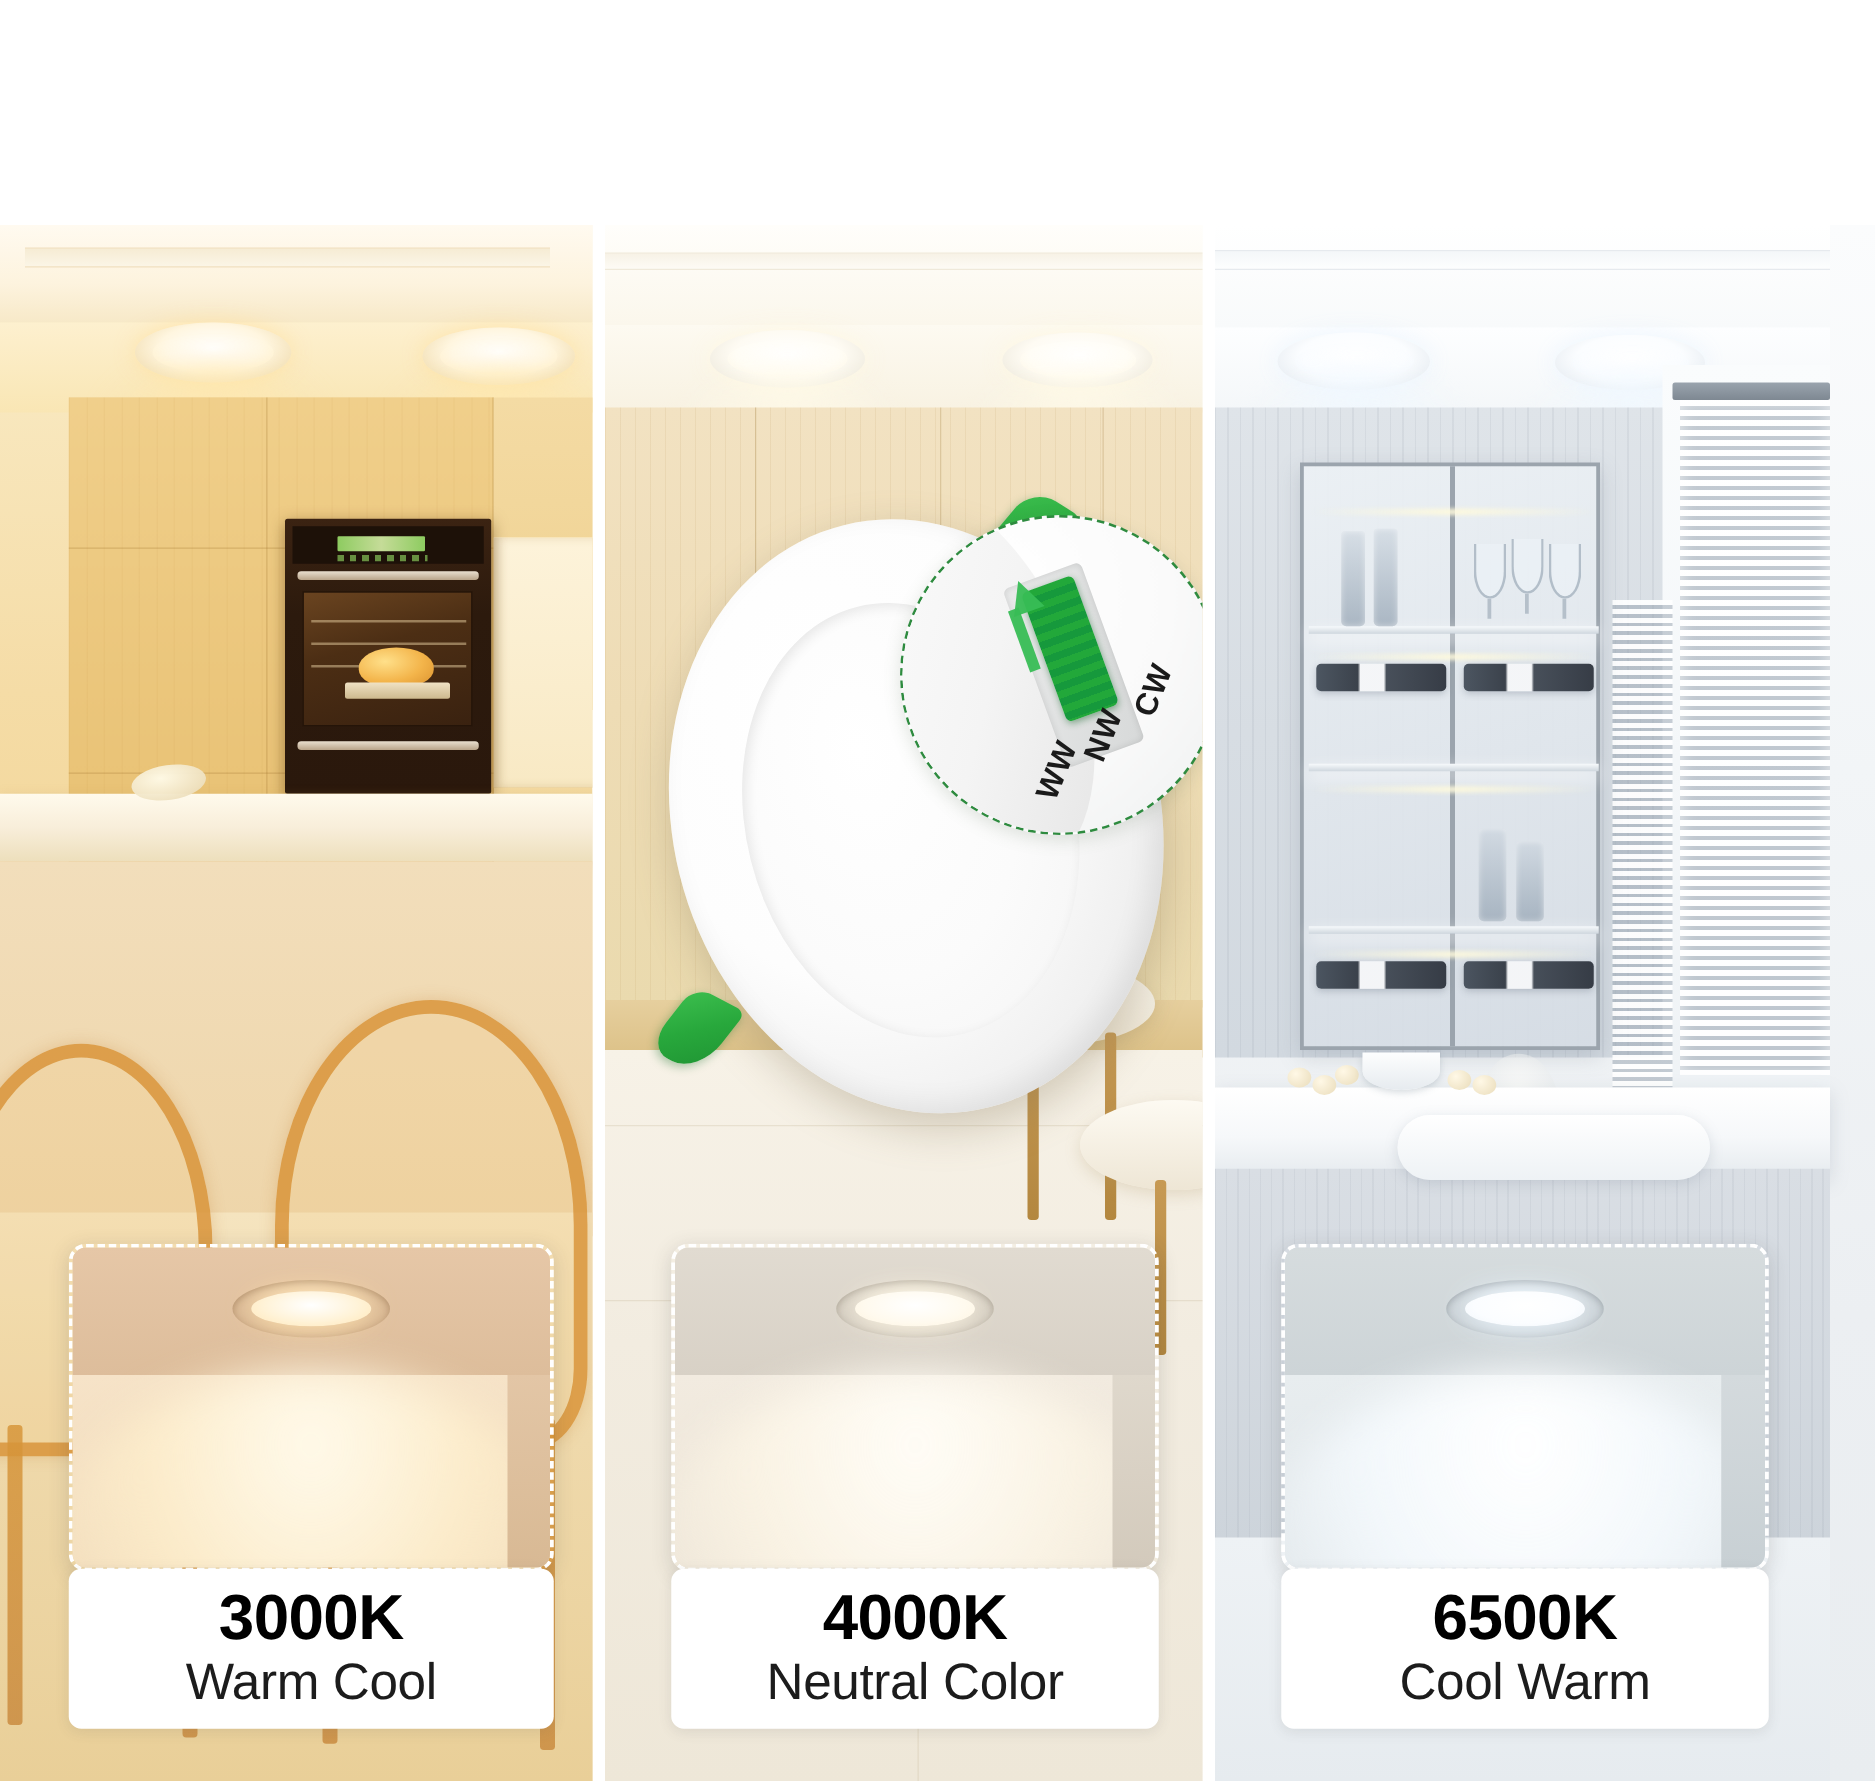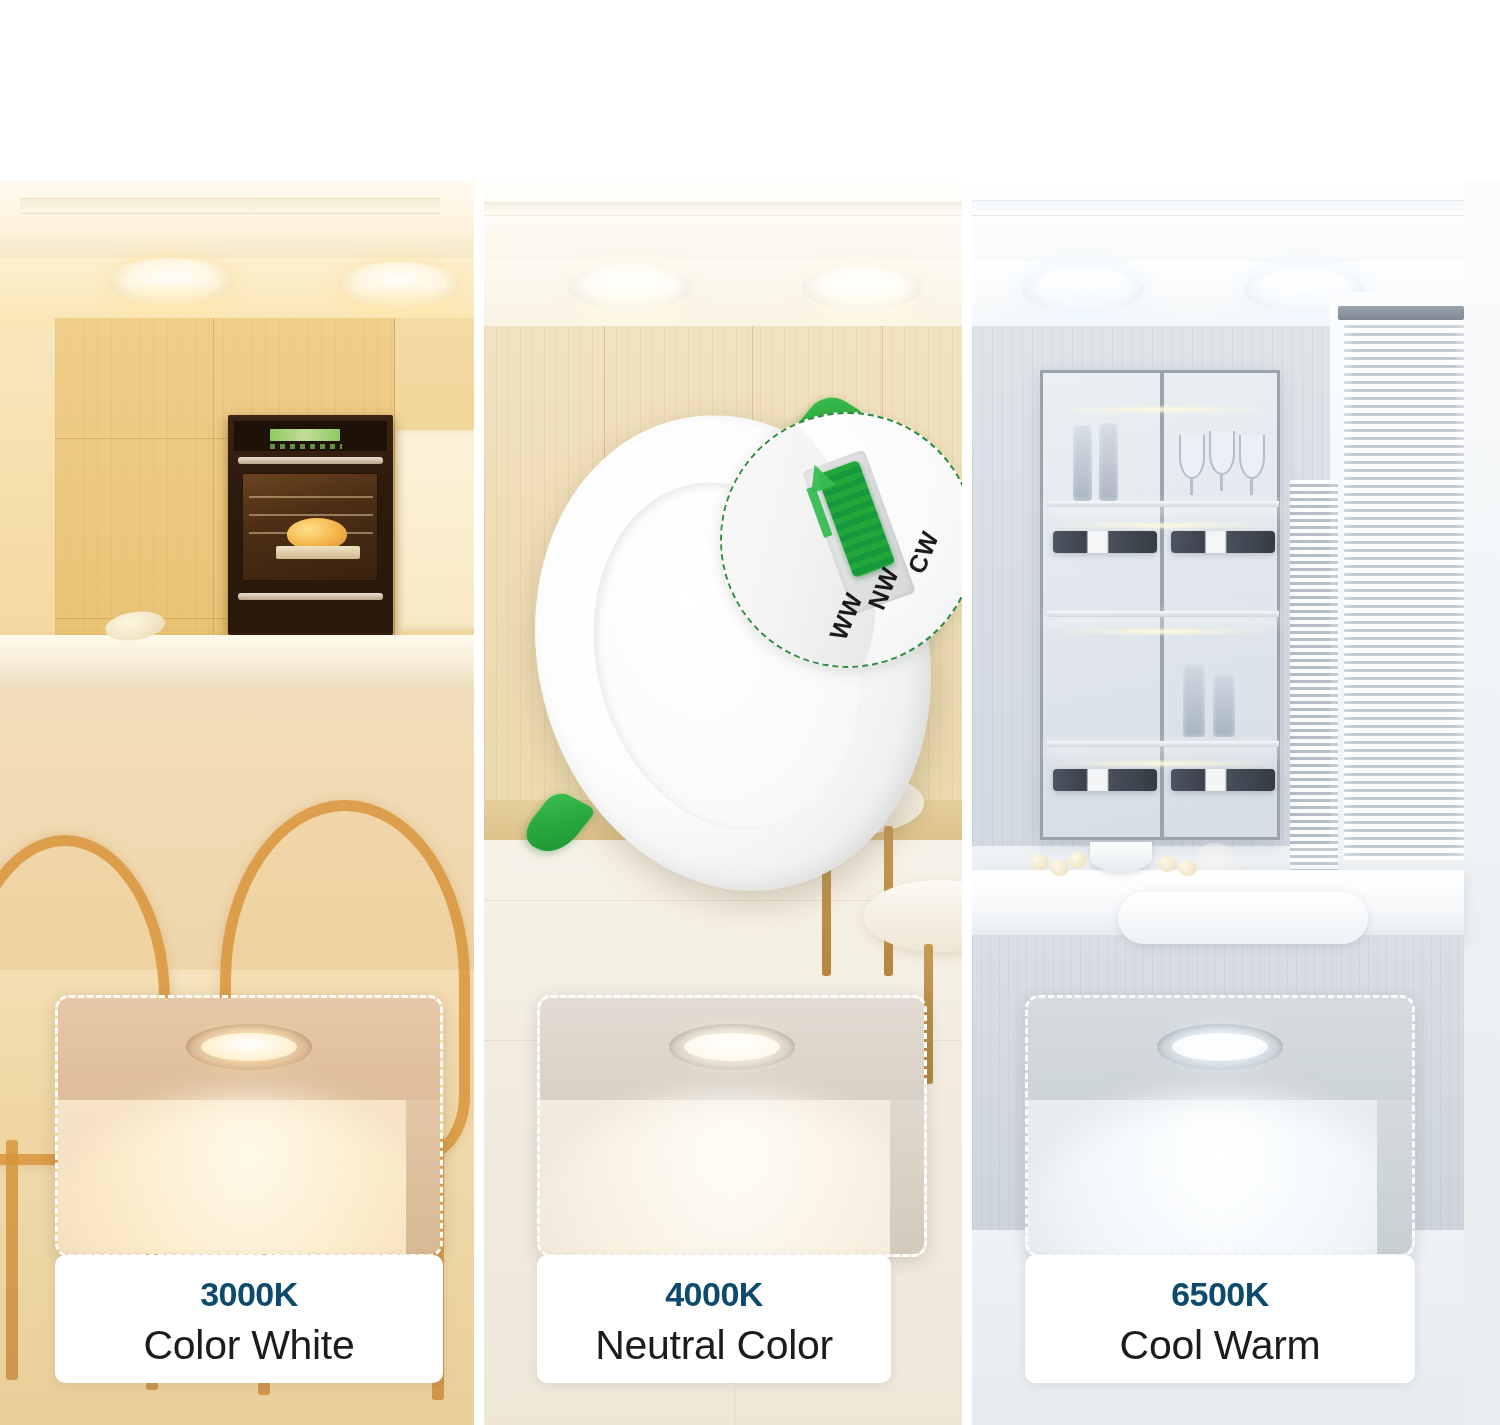--- a/index.html
+++ b/index.html
@@ -385,21 +385,21 @@
     width:115%; height:130%; border-radius:50%; filter:blur(16px);
   }
   .demo-side { position:absolute; right:0; top:40%; width:9%; height:60%; }
 
   
   .label-card {
     position:absolute; background:#ffffff; border-radius:10px;
     box-shadow:0 2px 10px rgba(80,80,80,.12);
     display:flex; flex-direction:column; align-items:center; justify-content:center;
   }
-  .k-val { font-size:34px; font-weight:bold; color:#0c4a6e; line-height:50px;
+  .k-val { font-size:51px; font-weight:bold; color:#000000; line-height:50px;
     letter-spacing:-0.5px; }
   .k-name { font-size:41px; font-weight:normal; color:#1c1c1c; line-height:48px;
     letter-spacing:-0.3px; margin-top:2px; }
 </style>
 </head>
 <body>
 
 <div class="page">
 
 
@@ -464,21 +464,21 @@
         <div class="demo-top" style="background:linear-gradient(180deg,#e6c7a7 0%, #ddbd9b 100%);"></div>
         <div class="demo-hole" style="top:26px; background:radial-gradient(ellipse at 50% 38%, #f4ddc2 0%, #dcbc99 60%, #caa681 100%); box-shadow:inset 0 2px 6px rgba(110,75,40,.35);"></div>
         <div class="demo-lens" style="top:35px; background:radial-gradient(ellipse at 50% 40%, #ffffff 0%, #fff3d8 55%, #ffe6b5 100%); box-shadow:0 0 22px rgba(255,225,170,.95);"></div>
         <div class="demo-bottom" style="background:linear-gradient(180deg,#f6e3c8 0%, #f1dbbb 100%);"></div>
         <div class="demo-pool" style="top:98px; background:radial-gradient(ellipse at 50% 18%, rgba(255,250,235,.98) 0%, rgba(255,240,205,.72) 42%, rgba(250,225,180,0) 78%);"></div>
         <div class="demo-side" style="background:linear-gradient(180deg,#e3c6a6,#d8b994);"></div>
       </div>
 
       <div class="label-card" style="left:55px; top:1075px; width:388px; height:128px;">
         <div class="k-val">3000K</div>
-        <div class="k-name">Color White</div>
+        <div class="k-name">Warm Cool</div>
       </div>
     </div>
 
     <div class="divider"></div>
 
     <div class="panel p2">
       <div class="scene"></div>
       <div class="ceiling">
         <div class="ceil-groove"></div>
       </div>
@@ -537,21 +537,21 @@
 
       <div class="demo" style="left:53px; top:815px; width:390px; height:262px;">
         <div class="demo-top" style="background:linear-gradient(180deg,#e1dbd1 0%, #d8d1c6 100%);"></div>
         <div class="demo-hole" style="top:26px; background:radial-gradient(ellipse at 50% 38%, #efe9dd 0%, #d9d2c6 60%, #c6bfb2 100%); box-shadow:inset 0 2px 6px rgba(95,88,72,.32);"></div>
         <div class="demo-lens" style="top:35px; background:radial-gradient(ellipse at 50% 40%, #ffffff 0%, #fffaee 60%, #fdf3de 100%); box-shadow:0 0 22px rgba(255,248,228,.95);"></div>
         <div class="demo-bottom" style="background:linear-gradient(180deg,#f2ebe0 0%, #ece4d7 100%);"></div>
         <div class="demo-pool" style="top:98px; background:radial-gradient(ellipse at 50% 18%, rgba(255,253,247,.99) 0%, rgba(253,246,230,.75) 42%, rgba(248,240,222,0) 78%);"></div>
         <div class="demo-side" style="background:linear-gradient(180deg,#dfd8cc,#d3cabc);"></div>
       </div>
 
-      <div class="label-card" style="left:53px; top:1075px; width:354px; height:128px;">
+      <div class="label-card" style="left:53px; top:1075px; width:390px; height:128px;">
         <div class="k-val">4000K</div>
         <div class="k-name">Neutral Color</div>
       </div>
     </div>
 
     <div class="divider"></div>
 
     <div class="panel p3">
       <div class="scene"></div>
       <div class="ceiling">

